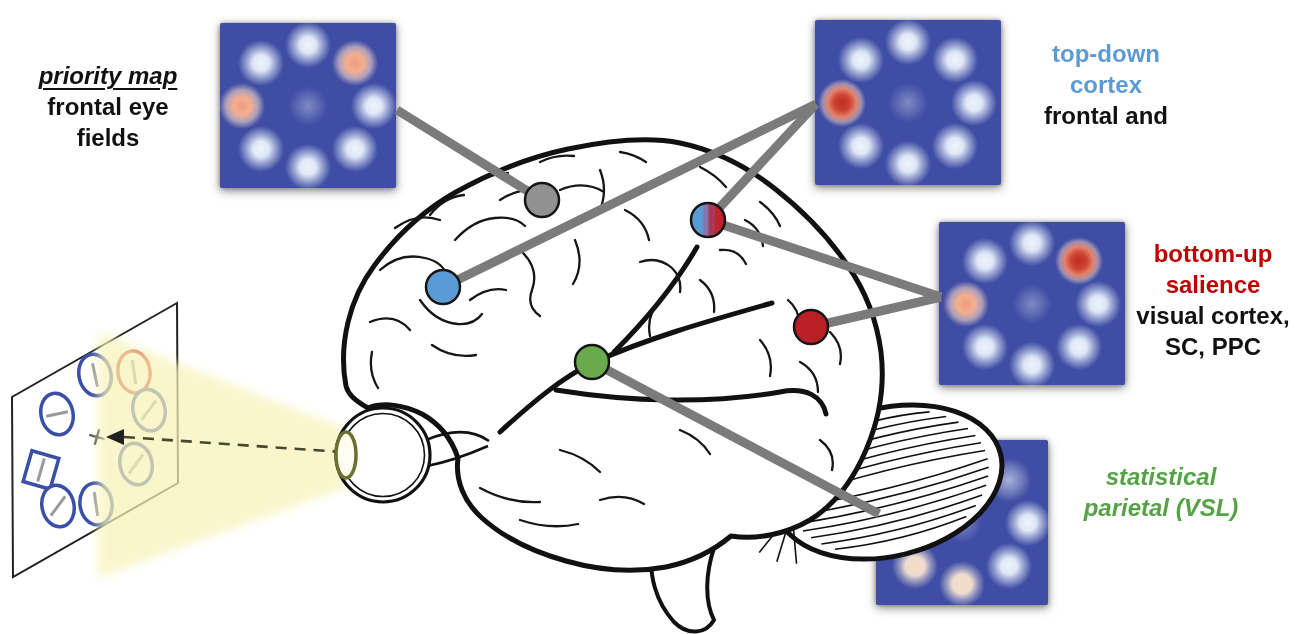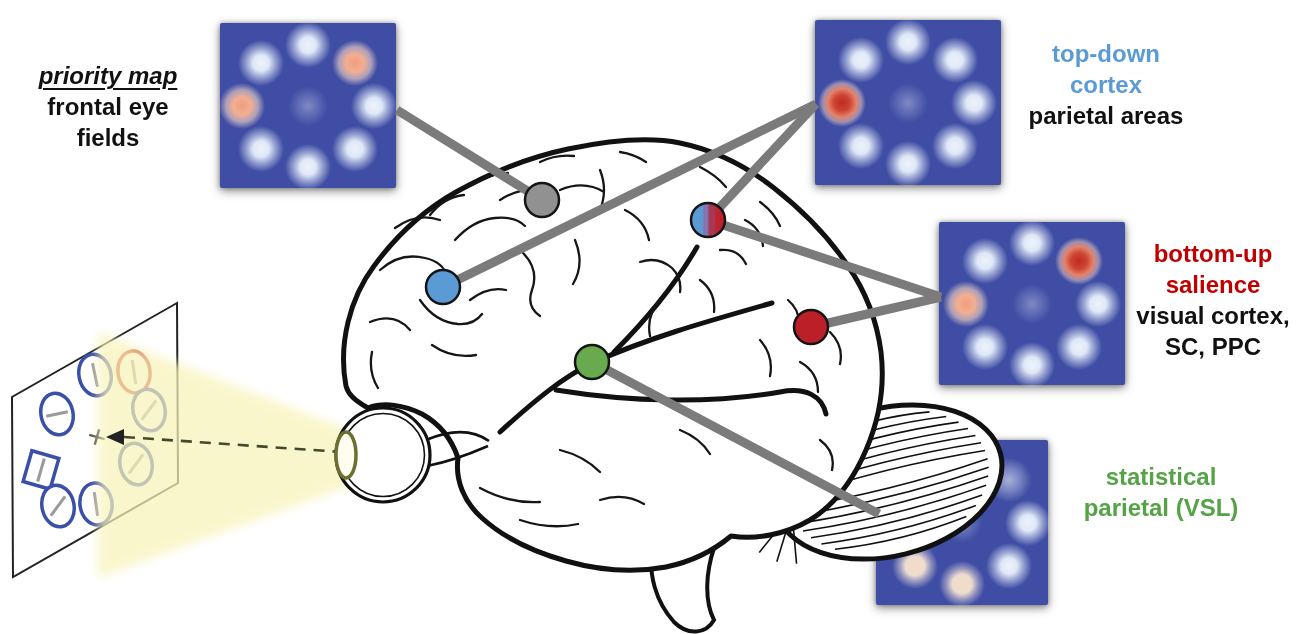--- a/index.html
+++ b/index.html
@@ -75,31 +75,31 @@
 
   <div class="lbl" style="left:-2px;top:60px;width:220px;">
     <div class="title-ital">priority map</div>
     <div>frontal eye</div>
     <div>fields</div>
   </div>
 
   <div class="lbl" style="left:996px;top:38px;width:220px;">
     <div class="blue">top-down</div>
     <div class="blue">cortex</div>
-    <div>parietal areas</div>
+    <div>frontal and</div>
   </div>
 
   <div class="lbl" style="left:1108px;top:238px;width:210px;">
     <div class="red">bottom-up</div>
     <div class="red">salience</div>
     <div>visual cortex,</div>
     <div>SC, PPC</div>
   </div>
 
-  <div class="lbl" style="left:1051px;top:461px;width:220px;">
+  <div class="lbl" style="left:1051px;top:461px;width:220px;font-style:italic;">
     <div class="green">statistical</div>
     <div class="green">parietal (VSL)</div>
   </div>
 
   <svg id="art" width="1311" height="634" viewBox="0 0 1311 634">
     <defs>
       <linearGradient id="grad-bluered" x1="0" y1="0" x2="1" y2="0">
         <stop offset="0" stop-color="#5b9bd5"></stop>
         <stop offset="0.32" stop-color="#5b9bd5"></stop>
         <stop offset="0.40" stop-color="#8a6fae"></stop>

